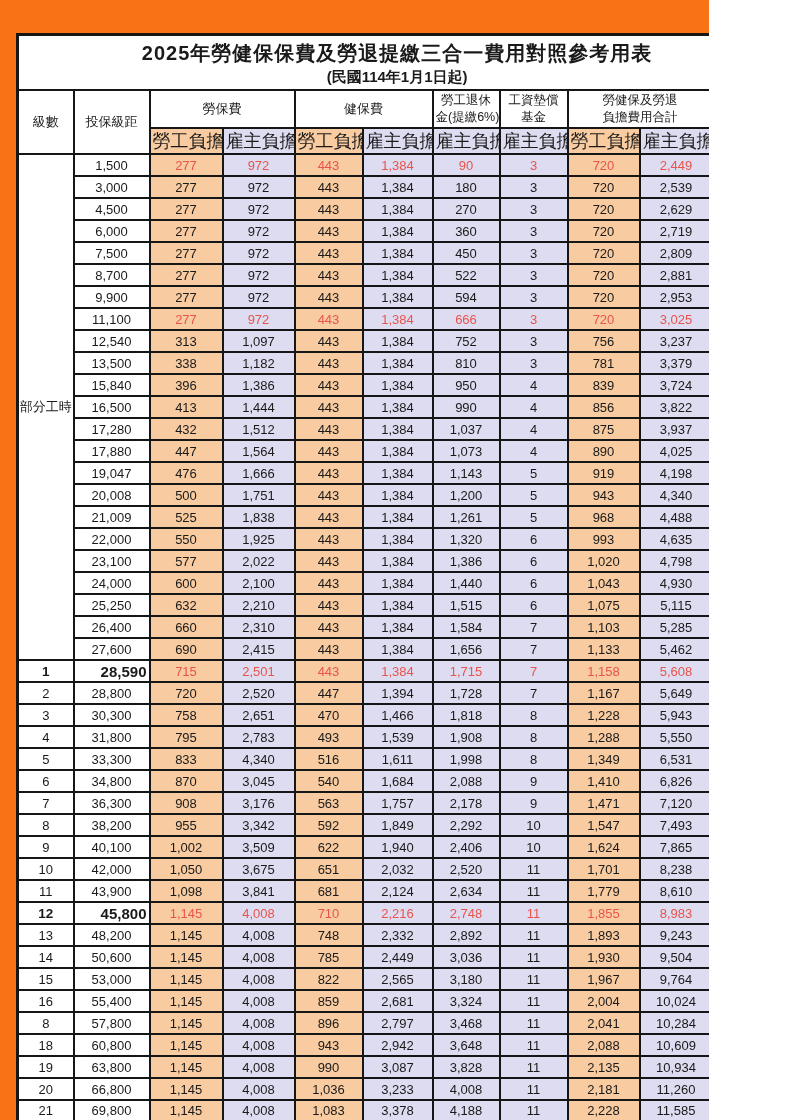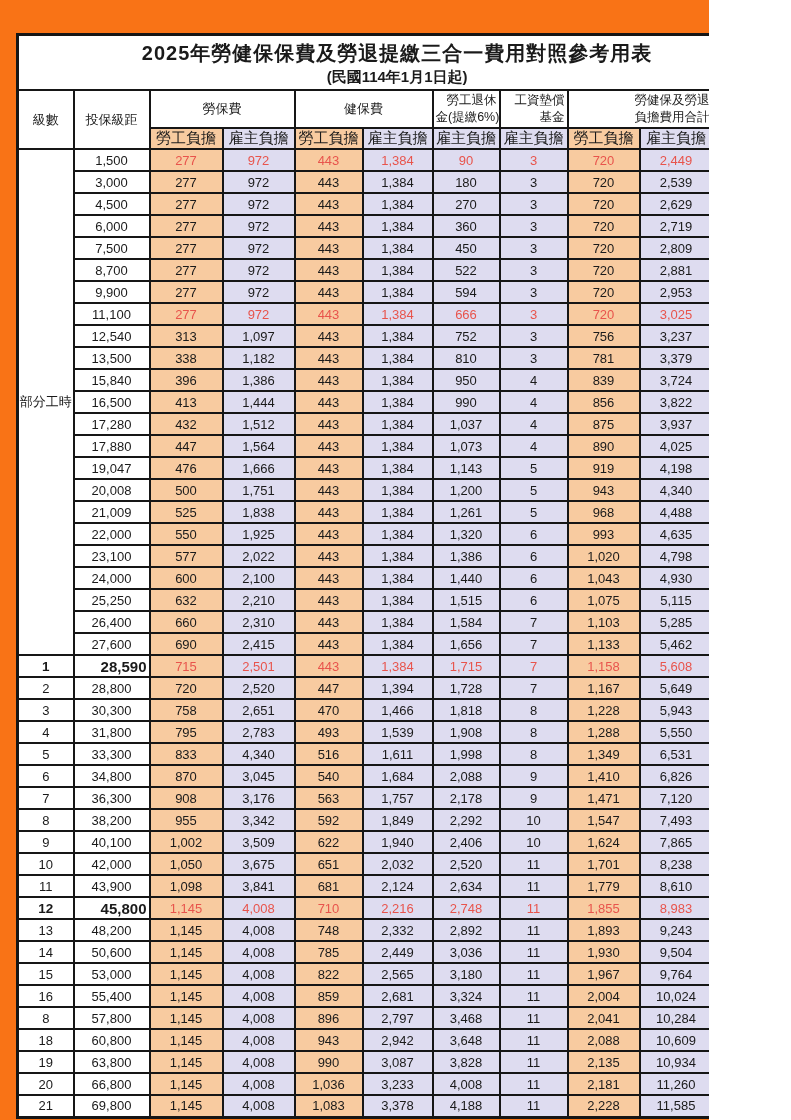--- a/index.html
+++ b/index.html
@@ -46,22 +46,22 @@
     letter-spacing: 1px;
   }
   .sub-title {
     font-size: 15px;
     font-weight: bold;
     line-height: 1.2;
     text-align: center;
   }
   
   .hdr-top th { height: 36px; font-size: 13px; }
-  .hdr-sub th { height: 19px; font-size: 15px; }
-  .two-line span { display: block; line-height: 1.4; font-size: 12.5px; text-align: right; }
+  .hdr-sub th { height: 19px; font-size: 18px; }
+  .two-line span { display: block; line-height: 1.4; font-size: 12.5px; }
   .bg-emp { background: var(--empBg, #F8CBA0); }
   .bg-er  { background: var(--erBg, #DEDCF0); }
   .bg-white { background: #ffffff; }
   
   .ref-table tbody tr { height: 22px; }
   .ref-table tbody td { font-size: 13px; }
   td.c-level { background: #ffffff; font-size: 12.5px; }
   td.c-part-time { background: #ffffff; font-size: 12.5px; letter-spacing: 0; padding: 0; }
   td.c-bracket { background: #ffffff; font-size: 13.5px; }
   td.c-remark { background: #ffffff; font-size: 10px; font-weight: bold; color: var(--remarkRed, #E43B35); padding: 0 1px; }

